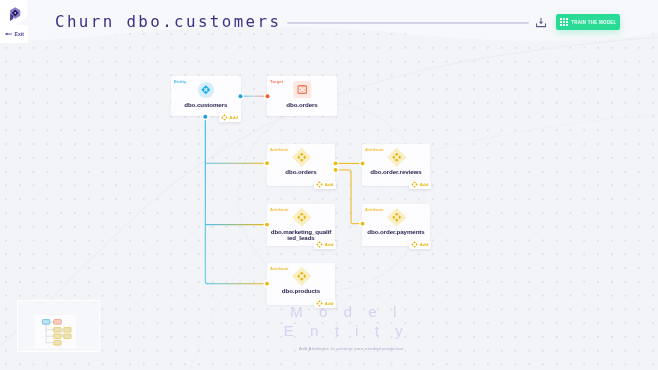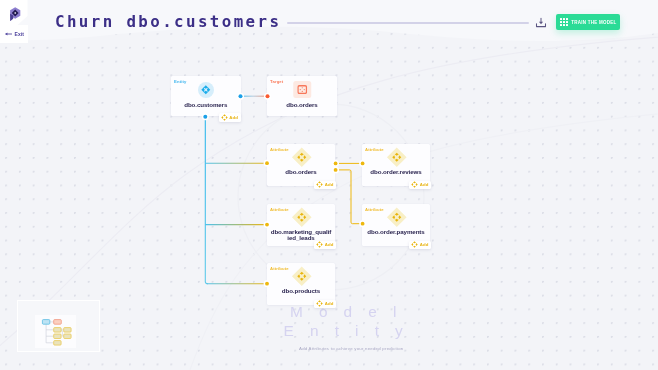--- a/index.html
+++ b/index.html
@@ -26,21 +26,21 @@
   .logo-panel{position:absolute;left:0;top:0;width:28px;height:25px;background:#fff;
      clip-path:polygon(0 0, 27.5px 0, 27.5px 16px, 17.5px 25px, 0 25px);}
   .exit-panel{position:absolute;left:0;top:24.5px;width:27.5px;height:18.8px;background:#fff;
      display:flex;align-items:center;}
   .exit-btn{display:flex;align-items:center;gap:3px;padding-left:4.5px;cursor:pointer;}
   .exit-arrow{display:block;}
   .exit-label{font-size:5px;color:#4a3f9b;font-weight:700;letter-spacing:0.1px;}
   .logo{position:absolute;left:9px;top:6.5px;}
 
   .title{position:absolute;left:55px;top:12px;font-family:"DejaVu Sans Mono",monospace;
-     font-size:15.8px;color:#3c2f87;letter-spacing:2.4px;font-weight:700;white-space:nowrap;}
+     font-size:15.8px;color:#3c2f87;letter-spacing:2.4px;font-weight:400;white-space:nowrap;}
   .title-rule{position:absolute;left:287px;top:22px;width:242px;height:1.6px;background:#d3d2e8;
      border-radius:1px;}
 
   .dl-btn{position:absolute;left:535px;top:15px;width:12px;height:12px;cursor:pointer;}
   .train-btn{position:absolute;left:556px;top:14px;height:16px;background:#2adb96;border-radius:2px;
      display:flex;align-items:center;padding:0 4px 0 4px;gap:3.5px;cursor:pointer;
      box-shadow:0 3px 7px rgba(45,223,155,0.28);}
   .train-label{font-size:4.5px;color:#fff;font-weight:700;letter-spacing:0.25px;white-space:nowrap;}
   .grid-dots{display:grid;grid-template-columns:repeat(3,1.7px);grid-template-rows:repeat(3,1.7px);gap:1.3px;}
   .grid-dots i{background:#fff;display:block;width:1.7px;height:1.7px;border-radius:0.2px;}

